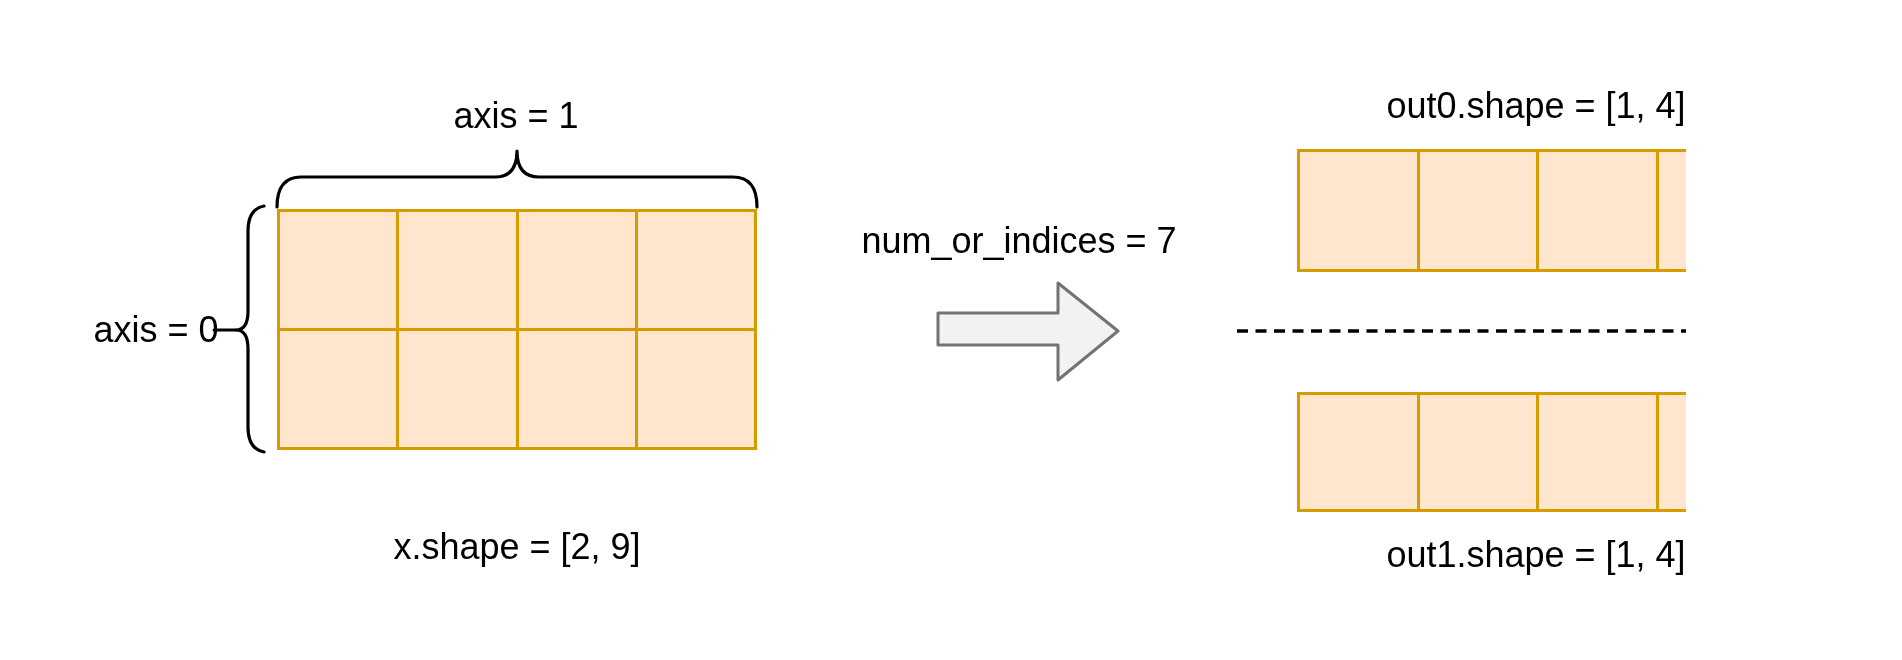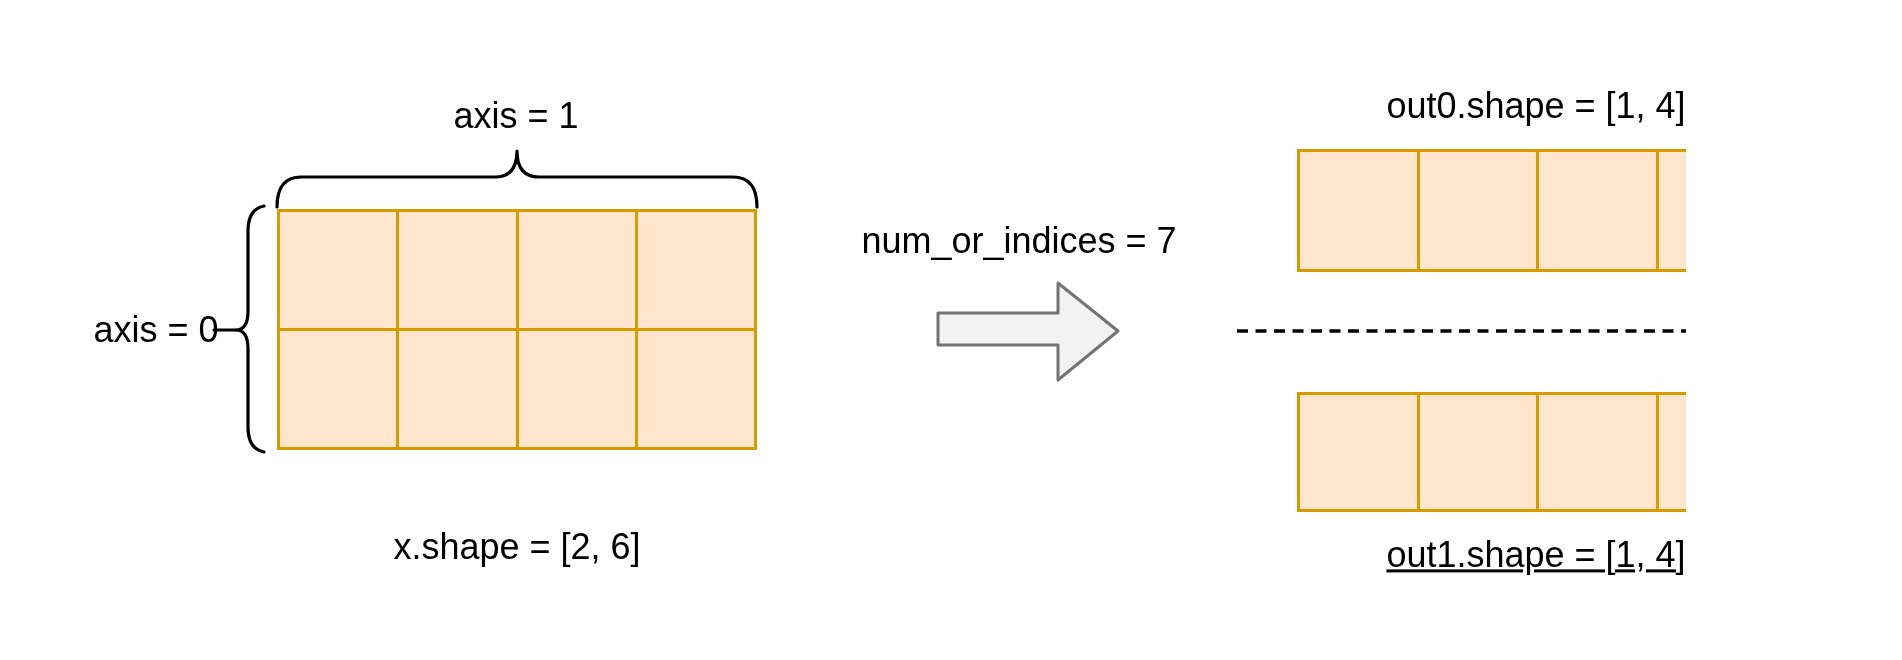--- a/index.html
+++ b/index.html
@@ -98,18 +98,18 @@
 
   <div class="tensor-grid" style="left: 1297px; top: 392px; width: 481px; height: 120px; grid-template-columns: repeat(4, 1fr); grid-template-rows: repeat(1, 1fr);">
       <div class="tensor-cell"></div>
       <div class="tensor-cell"></div>
       <div class="tensor-cell"></div>
       <div class="tensor-cell"></div>
     </div>
 
   <div class="label" style="left:516px; top:116px;">axis = 1</div>
   <div class="label" style="left:148px; top:330px;margin-left:8px;">axis = 0</div>
-  <div class="label" style="left:517px; top:547px;">x.shape = [2, 6]</div>
+  <div class="label" style="left:517px; top:547px;">x.shape = [2, 9]</div>
   <div class="label" style="left:1019px; top:241px;">num_or_indices = 7</div>
   <div class="label" style="left:1536px; top:106px;">out0.shape = [1, 4]</div>
-  <div class="label" style="left:1536px; top:555px;text-decoration:underline;">out1.shape = [1, 4]</div>
+  <div class="label" style="left:1536px; top:555px;">out1.shape = [1, 4]</div>
 
 </div>
 
 </body></html>

